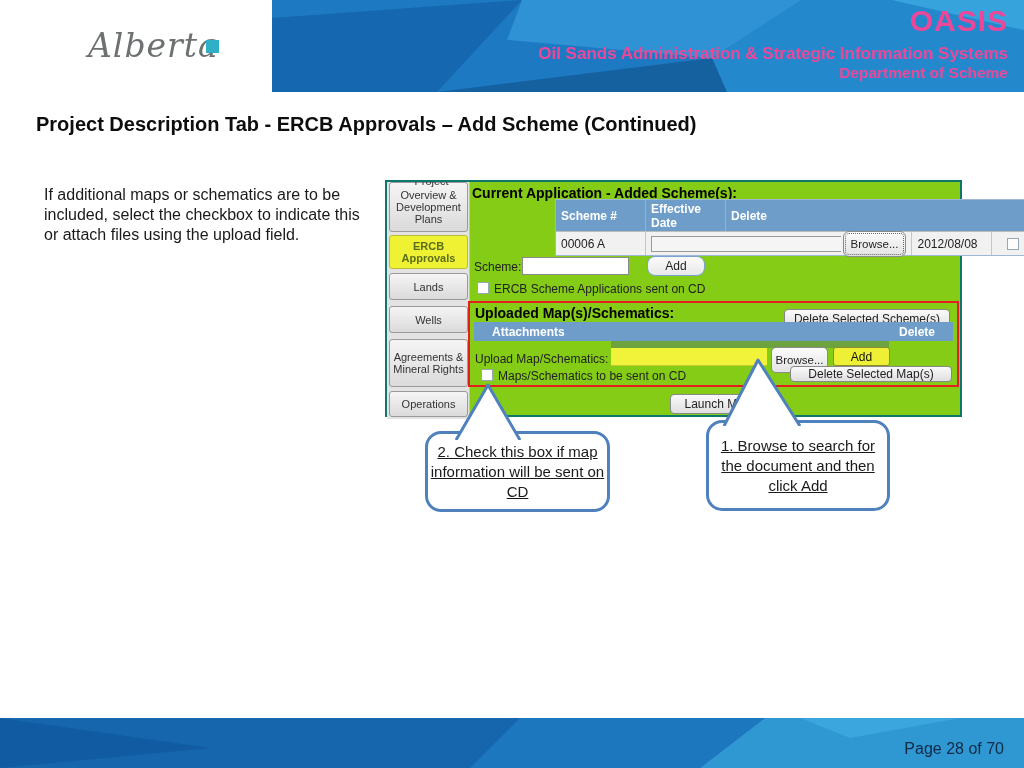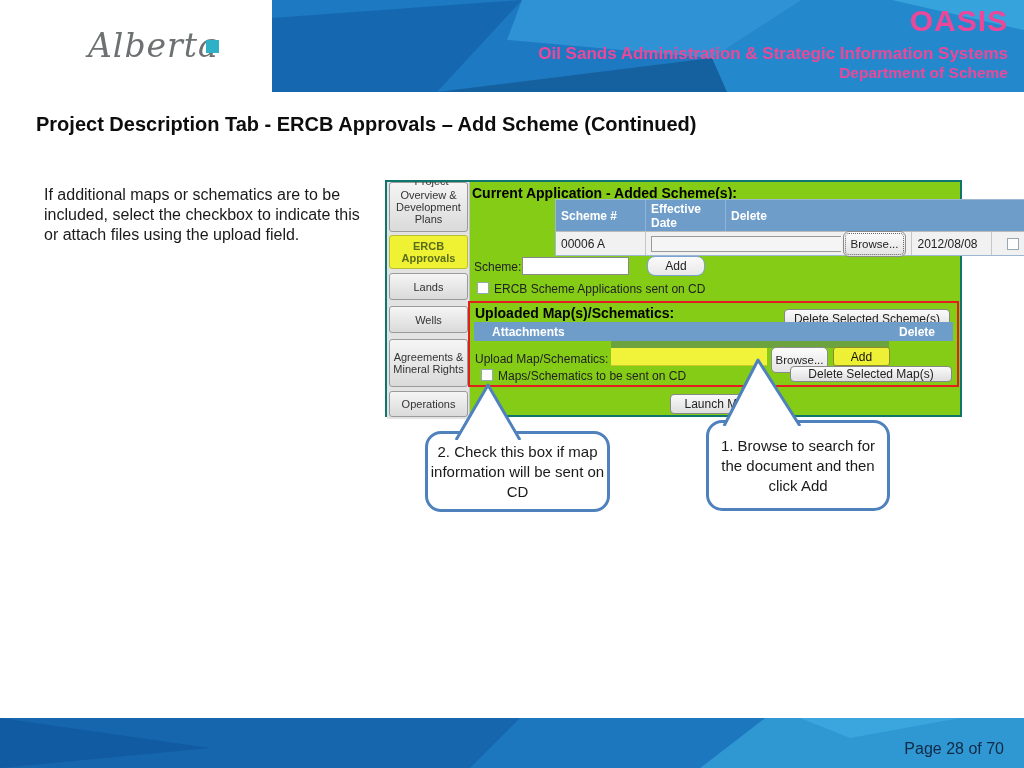--- a/index.html
+++ b/index.html
@@ -61,21 +61,21 @@
   #redbox { position:absolute; left:81px; top:119px; width:491px; height:86px; border:2px solid #e31e1e; }
   #attach-bar { position:absolute; left:4px; top:19px; width:479px; height:19px; display:flex; align-items:center; padding:0 18px; justify-content:space-between; }
   #green-strip { position:absolute; left:141px; top:38px; width:278px; height:7px; background:#6ca33f; }
   #yellow-field { position:absolute; left:141px; top:45px; width:156px; height:18px; background:#f1f33b; border-bottom:1px solid #c8ca2e; }
   #browse2 { position:absolute; left:301px; top:44px; width:57px; height:19px; border-radius:5px; }
   #add2 { position:absolute; left:363px; top:44px; width:57px; height:19px; background:#eef036; border:1px solid #8a8d2a; border-radius:3px; font-size:12px; color:#111; display:flex; align-items:center; justify-content:center; }
   
   .callout {
     position:absolute; background:#fff; border:3px solid #4f81bd; border-radius:16px;
     font-size:15px; line-height:20px; color:#1a1a1a; text-align:center;
-    display:flex; align-items:center; justify-content:center; padding:6px 0; z-index:3;
+    display:flex; align-items:center; justify-content:center; padding:6px 0; z-index:3;text-decoration:underline;
   }
   .pointer { position:absolute; z-index:4; }
   
   #footer { position:absolute; left:0; top:718px; width:1024px; height:50px; }
   #page-label { position:absolute; right:20px; top:22px; font-size:16px; color:#122a47; z-index:2; }
 </style>
 </head>
 <body>
 
 <div id="slide">

